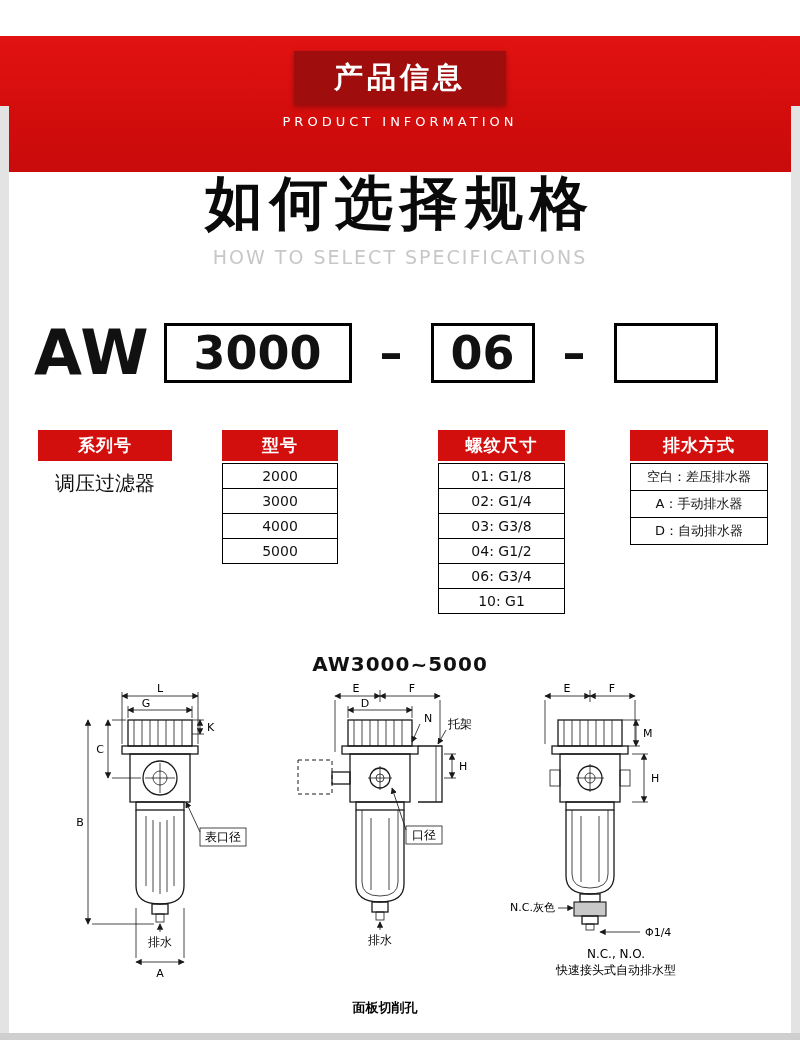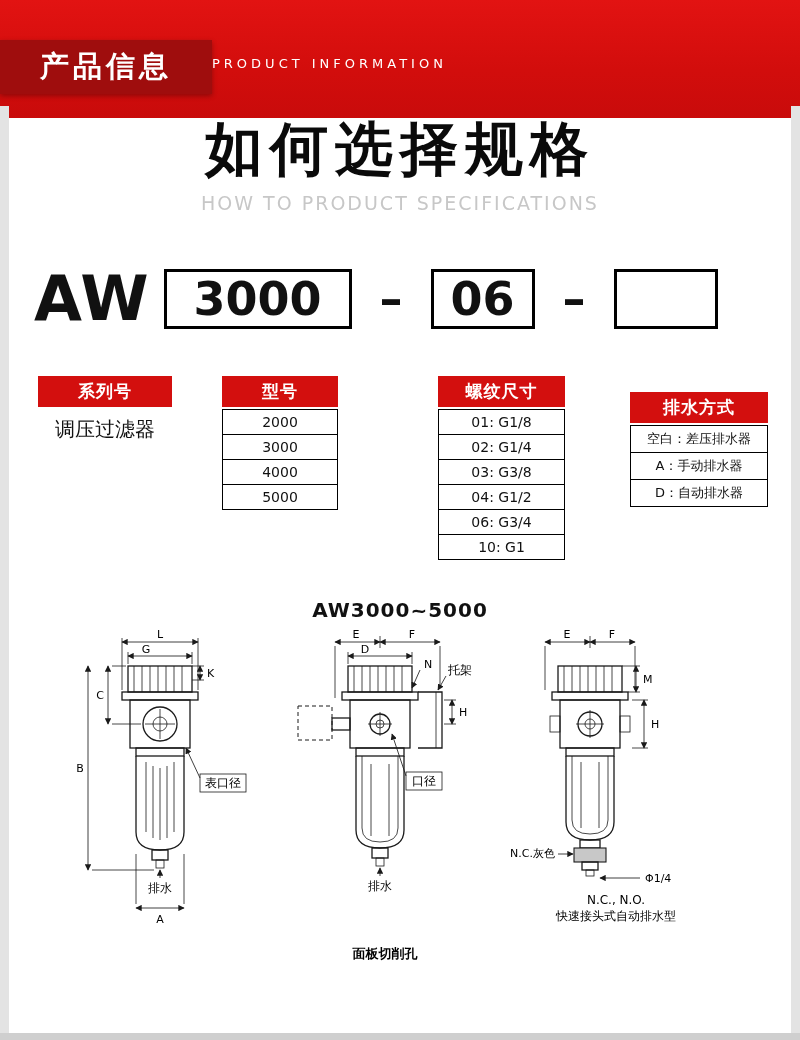--- a/index.html
+++ b/index.html
@@ -3,22 +3,22 @@
 <meta charset="utf-8">
 <style>
   * { margin:0; padding:0; box-sizing:border-box; }
   html,body { background:#ffffff; }
   body {
     width:800px; height:1040px; position:relative; overflow:hidden;
     font-family:"DejaVu Sans","Liberation Sans",sans-serif; color:#111;
   }
   
   .banner {
-    height:118px; background:linear-gradient(180deg,#e21312 0%,#d20d0c 60%,#c90b0b 100%);
-    display:flex; flex-direction:row; align-items:center;
+    height:136px; background:linear-gradient(180deg,#e21312 0%,#d20d0c 60%,#c90b0b 100%);
+    display:flex; flex-direction:column; align-items:center;margin-top:36px;
   }
   .banner-box {
     margin-top:15px; background:#9f0d0d; padding:7px 40px;
     box-shadow:0 2px 5px rgba(0,0,0,.3);
   }
   .banner-title { color:#fff; font-size:29px; font-weight:bold; letter-spacing:4px; }
   .banner-sub { color:#fff; font-size:13px; letter-spacing:4px; margin-top:9px; }
   
   .howto { text-align:center; }
   .howto-title { font-size:58px; font-weight:800; letter-spacing:7px; color:#0a0a0a; line-height:1.1;}
@@ -32,21 +32,21 @@
   }
   .mc-box.w1 { width:188px; margin-left:14px; }
   .mc-box.w2 { width:104px; }
   .mc-dash { font-size:46px; font-weight:800; margin:0 28px; line-height:1; }
   
   .spec-cols { position:relative; margin-top:46px; height:196px; }
   .col { position:absolute; top:0; }
   .col.c1 { left:38px;  width:134px; }
   .col.c2 { left:222px; width:116px; }
   .col.c3 { left:438px; width:127px; }
-  .col.c4 { left:630px; width:138px;margin-top:16px; }
+  .col.c4 { left:630px; width:138px; }
   .col-header {
     background:#d30f0e; color:#fff; font-weight:bold; font-size:17px;
     text-align:center; padding:4px 0; letter-spacing:1px;
   }
   .cells { margin-top:3px; }
   .cell {
     border:1px solid #000; margin-top:-1px; text-align:center;
     font-size:14px; padding:4px 2px; background:#fff;
   }
   .col.c4 .cell { font-size:13px; }
@@ -77,21 +77,21 @@
 
 <header class="banner">
   <div class="banner-box">
     <span class="banner-title">产品信息</span>
   </div>
   <div class="banner-sub">PRODUCT INFORMATION</div>
 </header>
 
 <section class="howto">
   <div class="howto-title">如何选择规格</div>
-  <div class="howto-sub">HOW TO PRODUCT SPECIFICATIONS</div>
+  <div class="howto-sub">HOW TO SELECT SPECIFICATIONS</div>
 </section>
 
 <section class="model-row">
   <span class="mc-prefix">AW</span>
   <span class="mc-box w1">3000</span>
   <span class="mc-dash">–</span>
   <span class="mc-box w2">06</span>
   <span class="mc-dash">–</span>
   <span class="mc-box w2"></span>
 </section>

